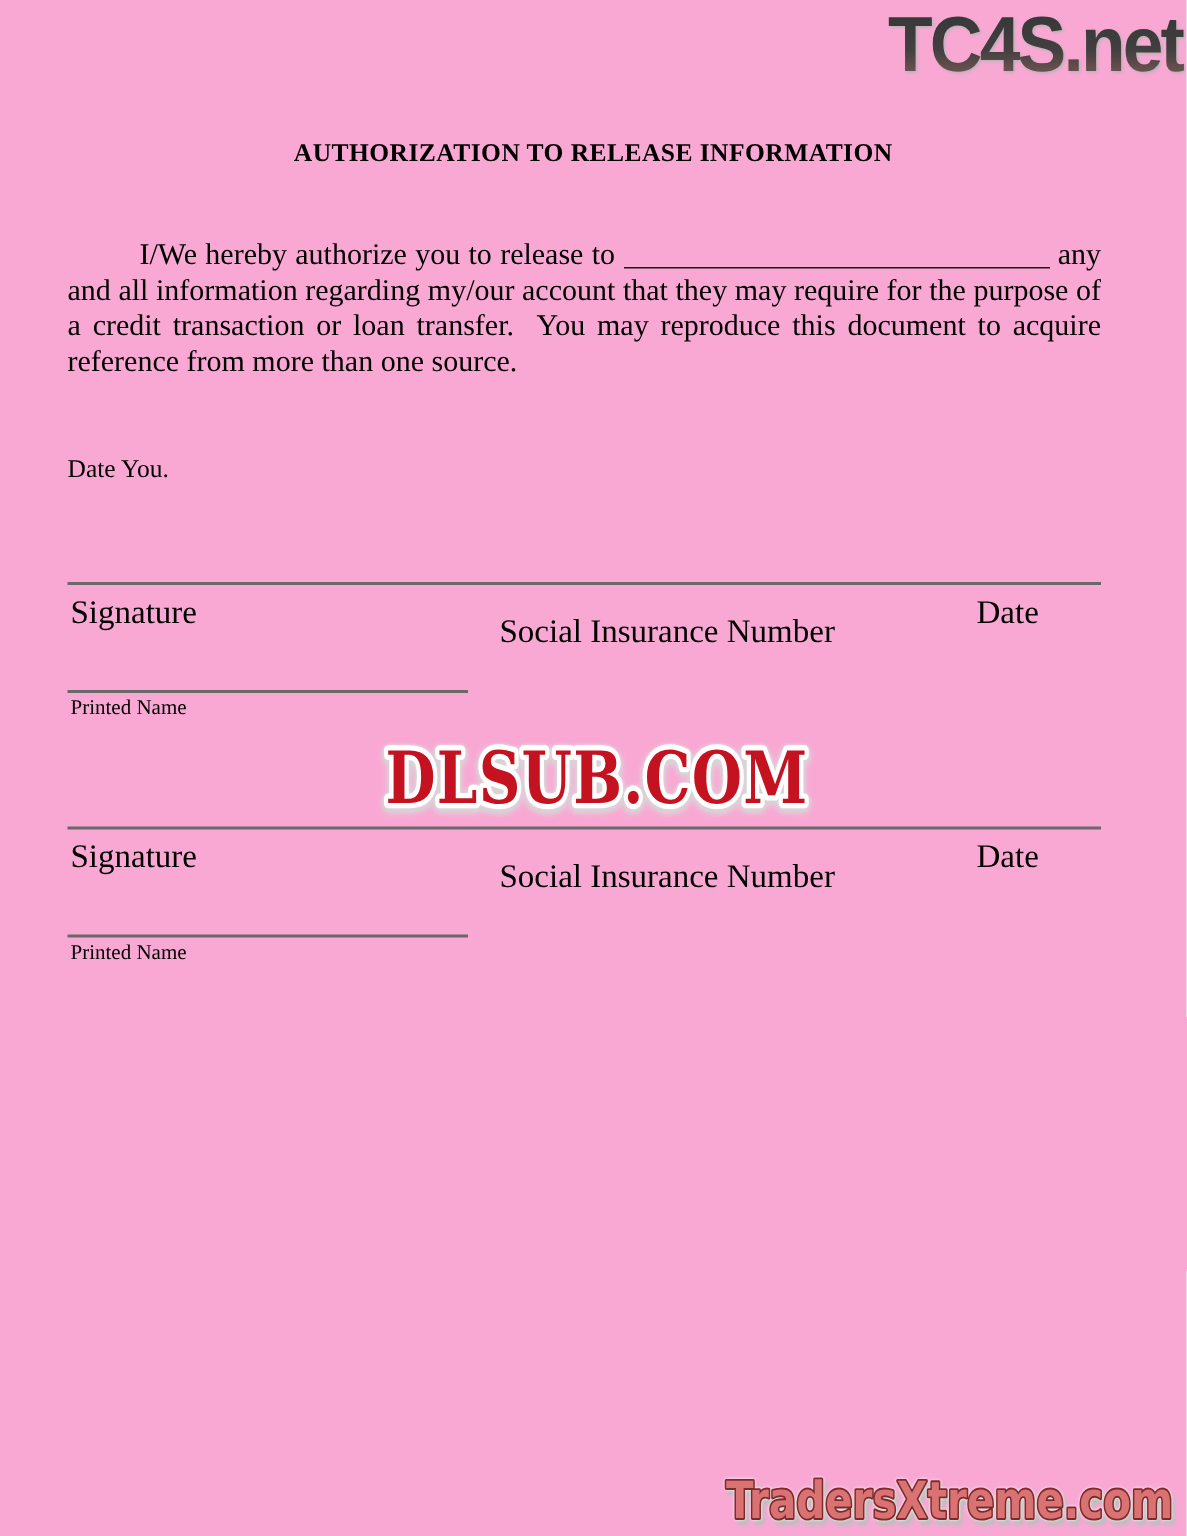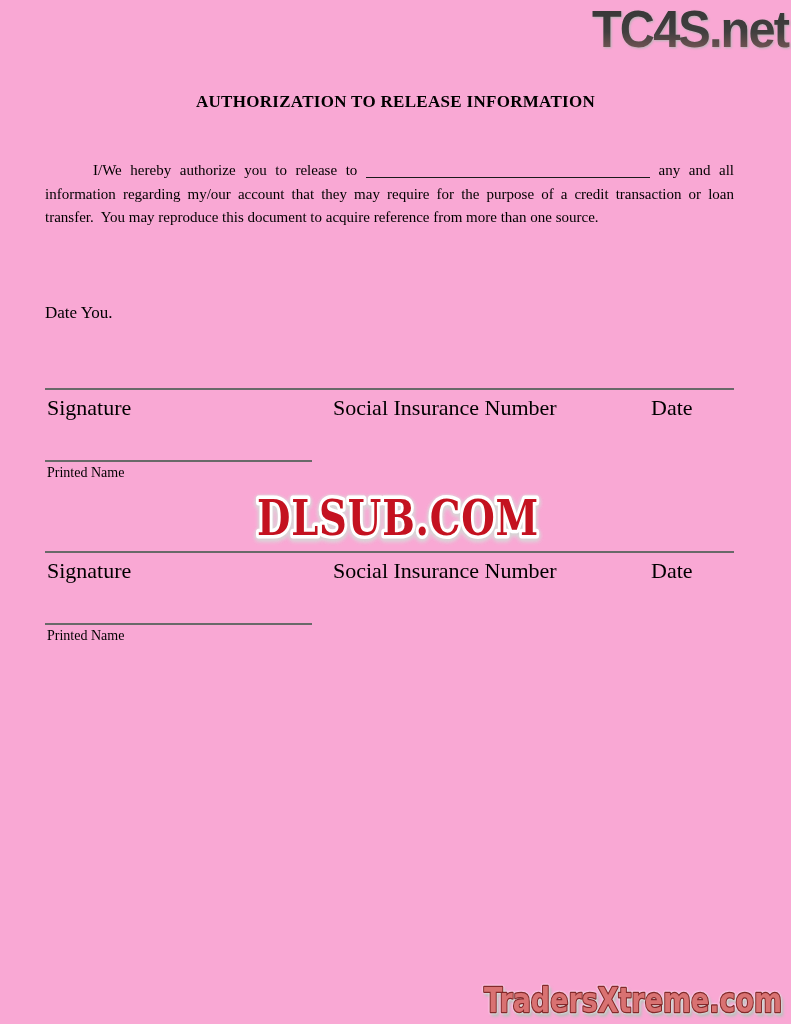--- a/index.html
+++ b/index.html
@@ -23,21 +23,21 @@
     text-align: center;
     font-weight: bold;
     font-size: 17px;
     letter-spacing: 0.3px;
   }
 
   
   .body-par {
     position: absolute;
     top: 159px; left: 45px; width: 689px;
-    font-size: 15px;
+    font-size: 20px;
     line-height: 23.5px;
     text-align: justify;
     text-indent: 48px;
   }
   .blank-line {
     display: inline-block;
     width: 284px;
     height: 5px;
     border-bottom: 1px solid #1a1a1a;
     vertical-align: -3px;
@@ -57,21 +57,21 @@
   #sig-line-2 { top: 551px; }
   #pn-line-1  { top: 460px; }
   #pn-line-2  { top: 623px; }
 
   
   .sig-row { position: absolute; left: 45px; width: 689px; height: 24px; font-size: 22px; }
   #sig-row-1 { top: 395px; }
   #sig-row-2 { top: 558px; }
   .sig-row .lbl { position: absolute; top: 0; white-space: nowrap; }
   .lbl-signature { left: 2px; }
-  .lbl-sin       { left: 288px; }
+  .lbl-sin       { left: 288px; margin-top: 13px; }
   .lbl-date      { left: 606px; }
 
   .printed-name { position: absolute; left: 47px; font-size: 14px; white-space: nowrap; }
   #printed-name-1 { top: 465px; }
   #printed-name-2 { top: 628px; }
 
   
   .dlsub-wrap { position: absolute; top: 494px; left: 248px; }
   .dlsub-wrap svg { filter: drop-shadow(0 2px 2px #d2d2d2) drop-shadow(0 0 1px #e2e2e2); }
 

